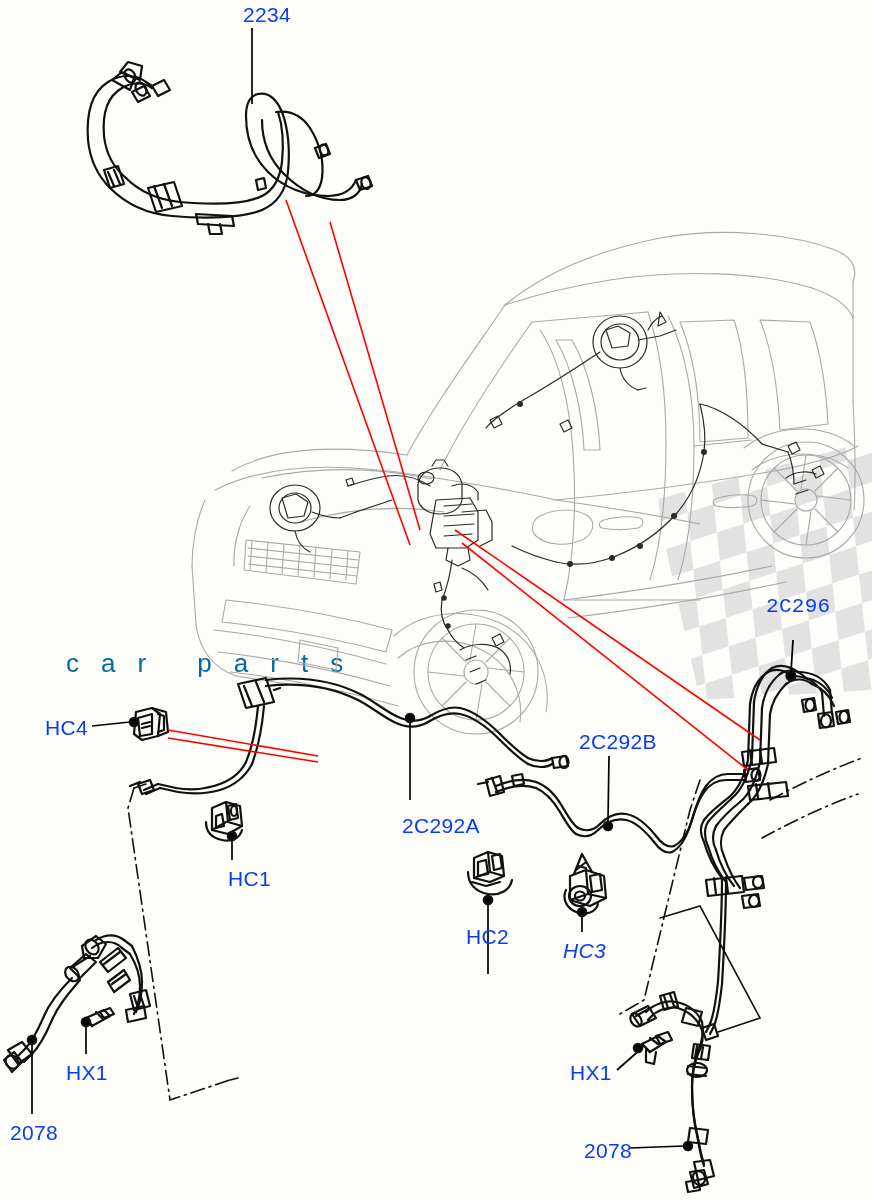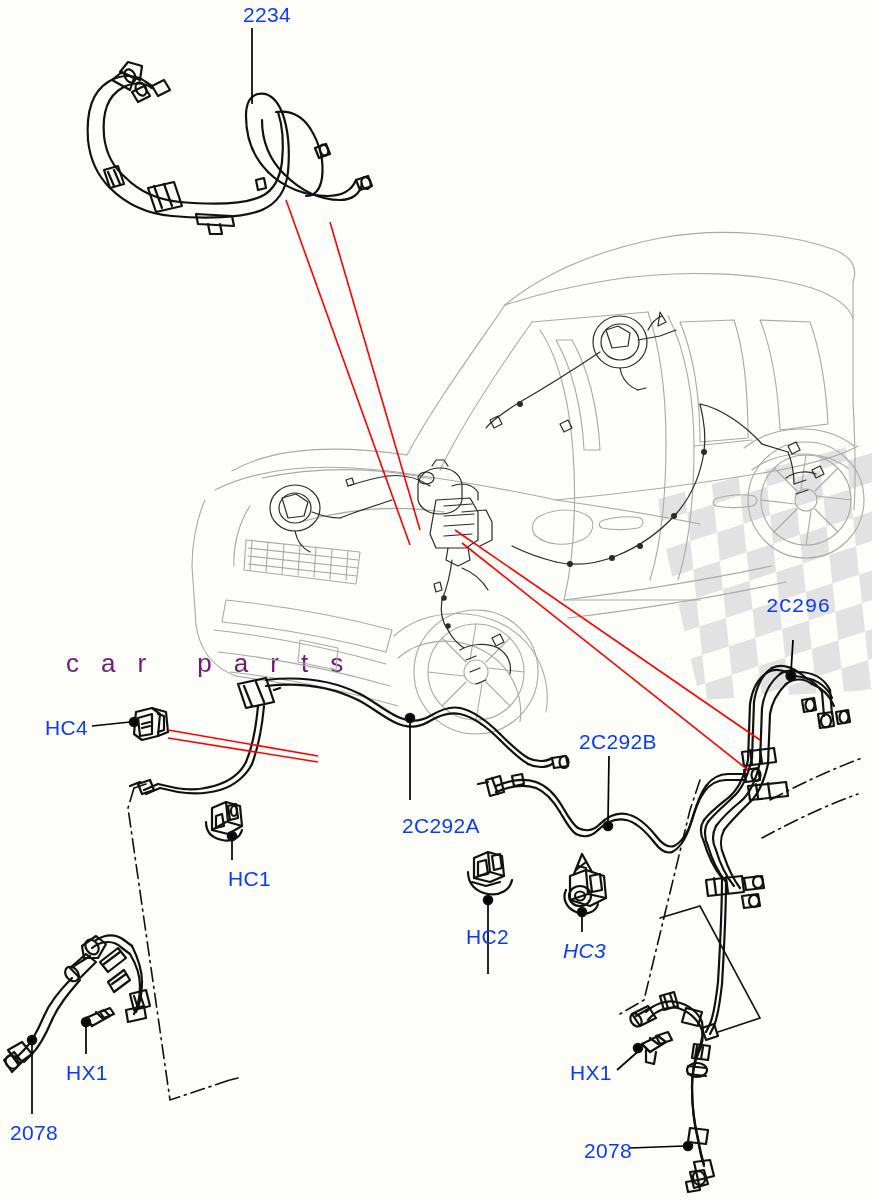--- a/index.html
+++ b/index.html
@@ -29,21 +29,21 @@
     color:#f4c3c6;
     letter-spacing:-2px;
     line-height:1;
     user-select:none;
   }
   .wm-sub{
     position:absolute;
     font-family:"Liberation Sans", sans-serif;
     font-size:26px;
     font-weight:400;
-    color:#701a75;
+    color:#0369a1;
     letter-spacing:22px;
     line-height:1;
     user-select:none;
   }
 </style>
 </head>
 <body>
 
 <div id="stage">
 

